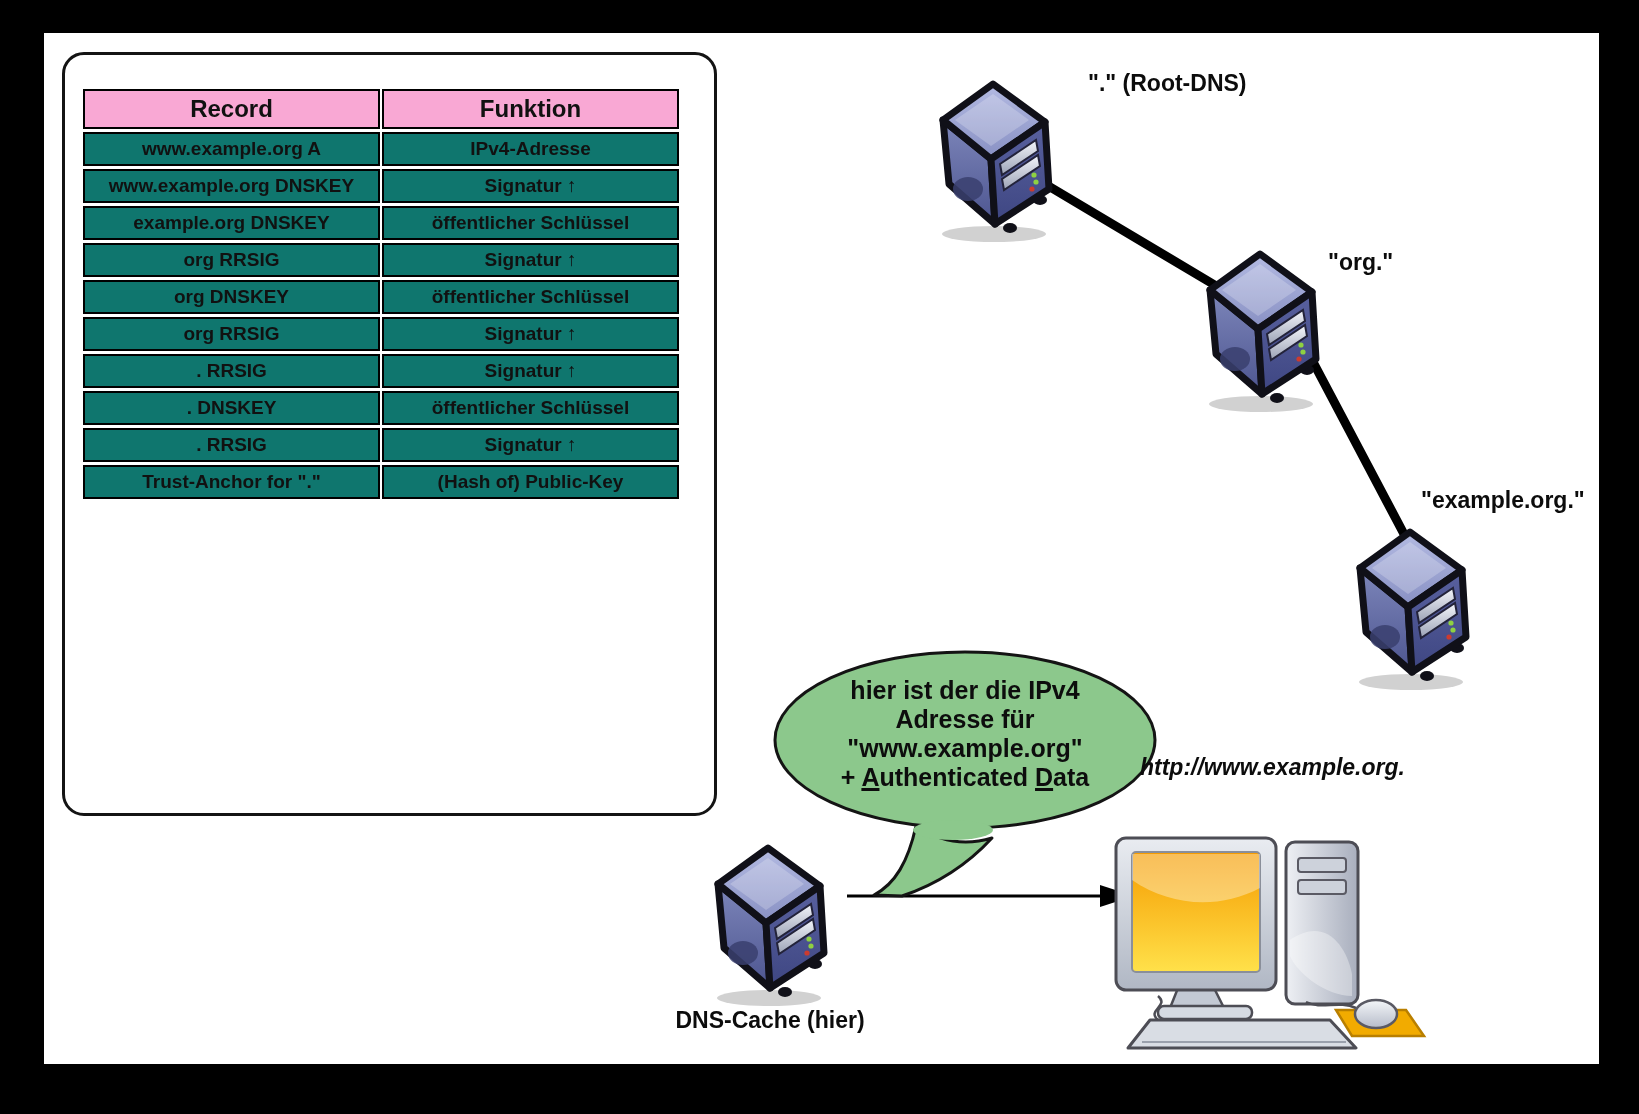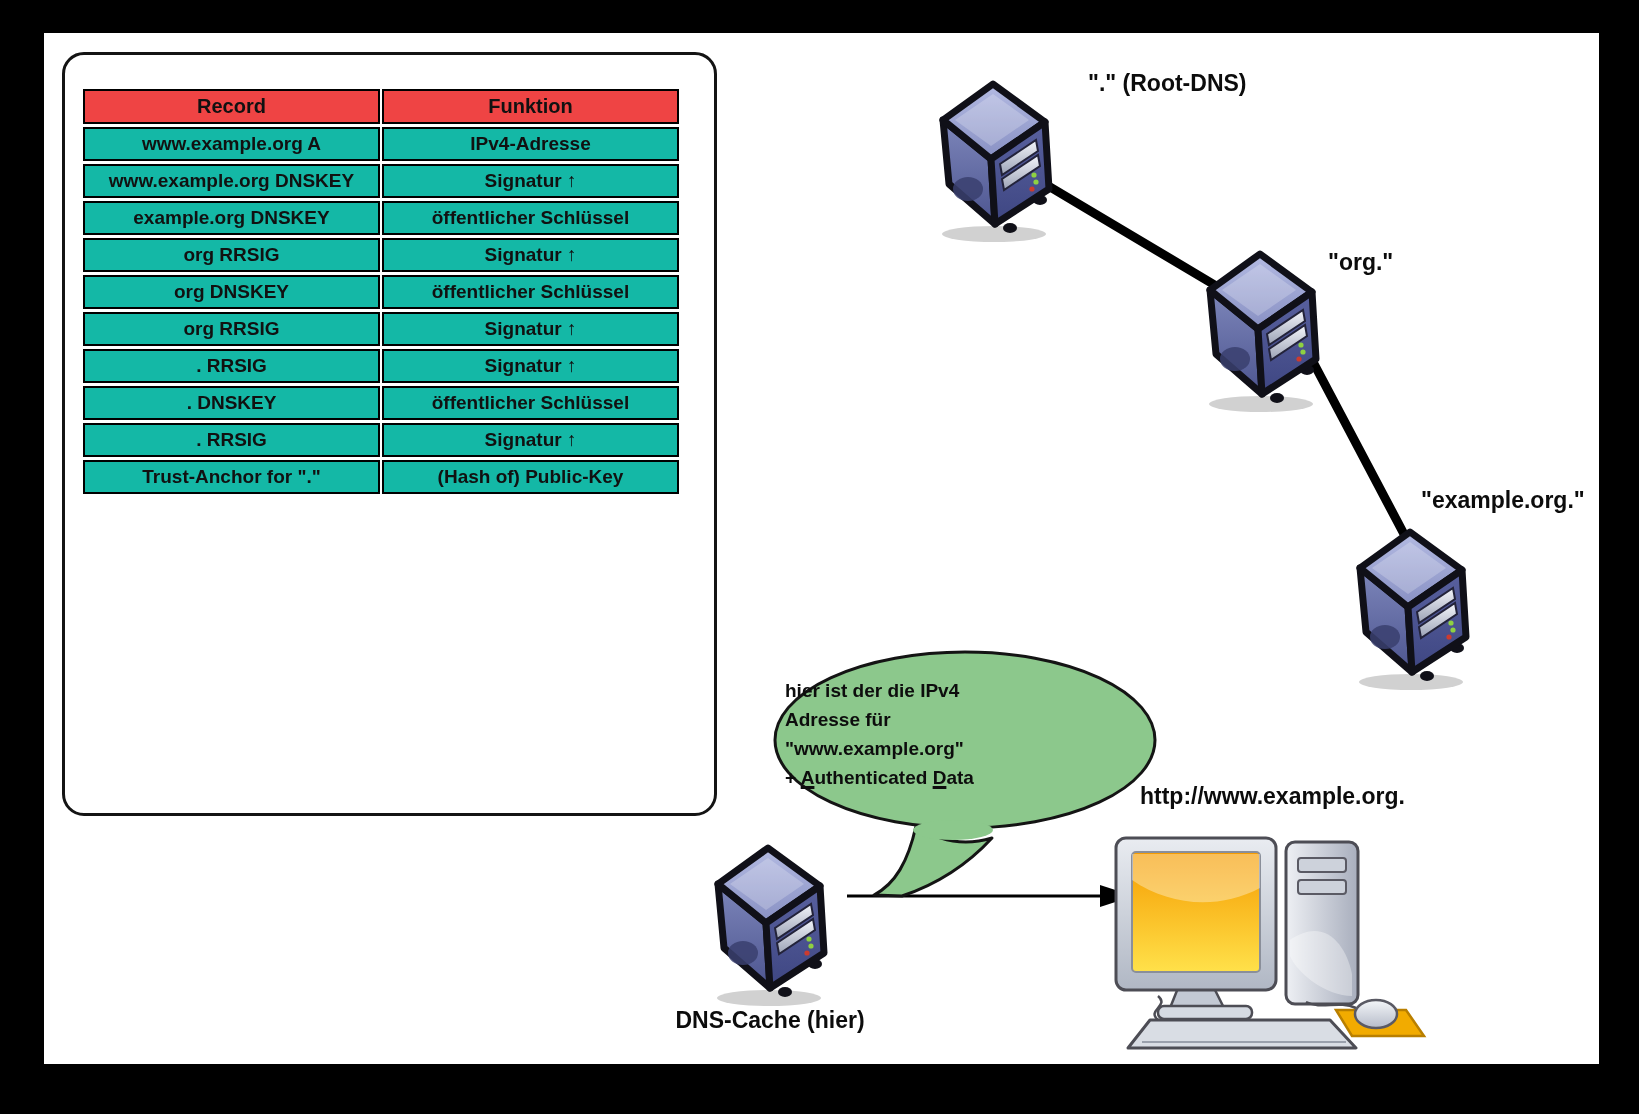--- a/index.html
+++ b/index.html
@@ -11,29 +11,29 @@
   #panel{
     position:absolute;left:62px;top:52px;width:655px;height:764px;
     background:#fff;border:3px solid #141414;border-radius:22px;box-sizing:border-box;
   }
   #record-table{
     position:absolute;left:81px;top:86px;width:600px;
     border-collapse:separate;border-spacing:2px 3px;table-layout:fixed;
   }
   #record-table th,#record-table td{
     border:2px solid #000;text-align:center;vertical-align:middle;
-    font-size:19px;font-weight:bold;padding:4px 6px;background:#14b8a6;color:#111;
+    font-size:19px;font-weight:bold;padding:4px 6px;background:#0f766e;color:#111;
     white-space:nowrap;overflow:hidden;
   }
-  #record-table th{background:#ef4444;font-size:20px;}
+  #record-table th{background:#f9a8d4;font-size:24px;}
   #overlay{position:absolute;left:0;top:0;width:1639px;height:1114px;}
   .cap{position:absolute;font-size:23px;font-weight:bold;color:#0c0c0c;white-space:nowrap;}
   #bubble-text{
-    position:absolute;left:785px;top:676px;width:360px;
-    font-size:19px;line-height:29px;color:#0d0d0d;
+    position:absolute;left:785px;top:676px;width:360px;text-align:center;
+    font-size:25px;line-height:29px;color:#0d0d0d;
   }
   .ul{text-decoration:underline;text-decoration-thickness:2.5px;text-underline-offset:2px;}
 </style>
 </head>
 <body>
 
 <div id="stage">
   <div id="canvas"></div>
 
   <div id="panel"></div>
@@ -186,14 +186,14 @@
     <div>hier ist der die IPv4</div>
     <div>Adresse für</div>
     <div>"www.example.org"</div>
     <div><span>+ </span><span class="ul">A</span><span>uthenticated </span><span class="ul">D</span><span>ata</span></div>
   </div>
 
   <div class="cap" style="left:1088px;top:70px;">"." (Root-DNS)</div>
   <div class="cap" style="left:1328px;top:249px;">"org."</div>
   <div class="cap" style="left:1421px;top:487px;">"example.org."</div>
   <div class="cap" style="left:670px;top:1007px;width:200px;text-align:center;">DNS-Cache (hier)</div>
-  <div class="cap" style="left:1140px;top:783px;">http://www.example.org.</div>
+  <div class="cap" style="left:1140px;top:754px;font-style:italic;">http://www.example.org.</div>
 </div>
 
 </body></html>

